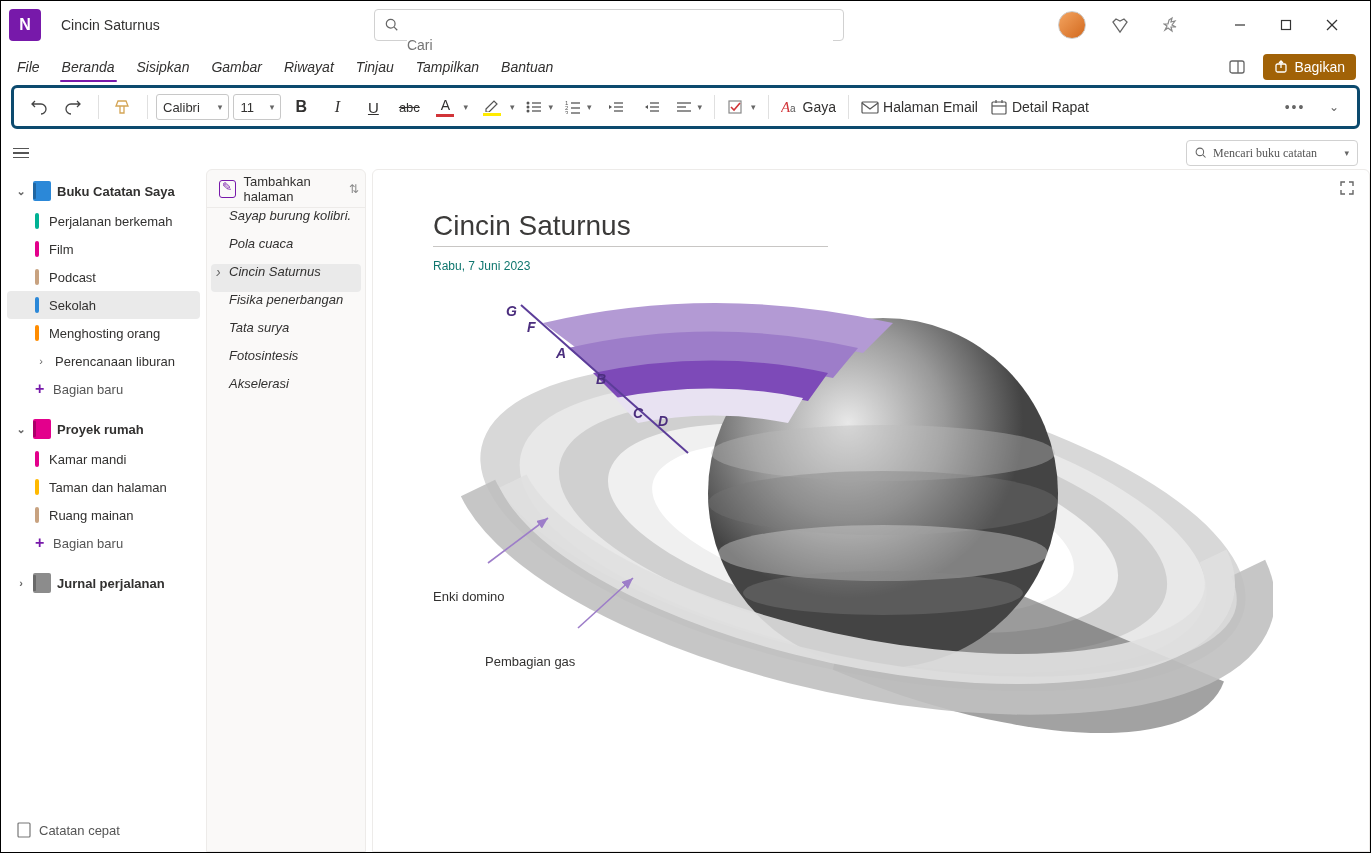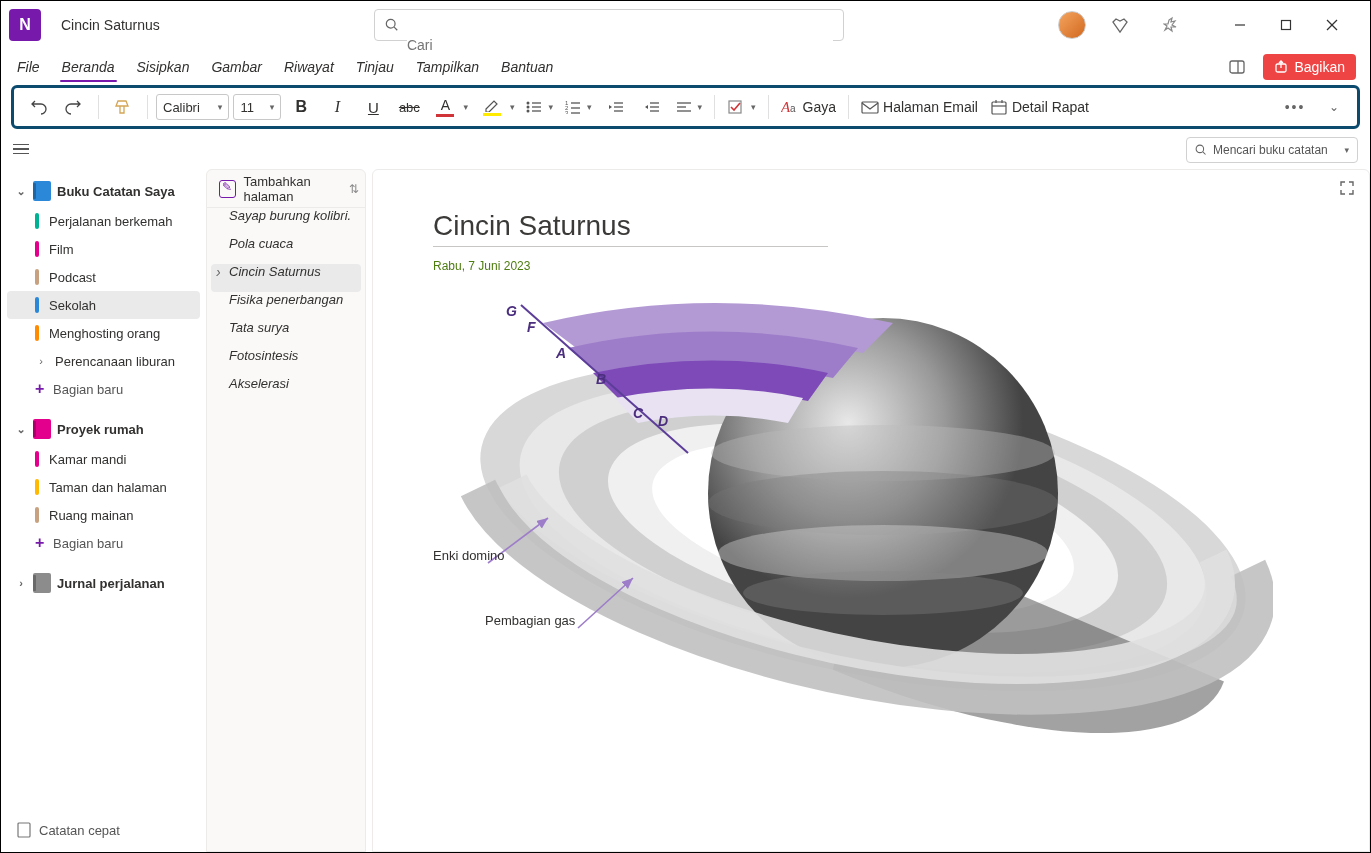--- a/index.html
+++ b/index.html
@@ -16,37 +16,37 @@
 .avatar { width: 28px; height: 28px; border-radius: 50%; background: linear-gradient(135deg, #f4a460, #d2691e); border: 1px solid #ccc; }
 .title-icon { width: 36px; height: 36px; display: flex; align-items: center; justify-content: center; cursor: pointer; }
 .window-controls { display: flex; gap: 2px; margin-left: 12px; }
 .window-btn { width: 44px; height: 32px; display: flex; align-items: center; justify-content: center; cursor: pointer; }
 
 
 .menu-tabs { height: 36px; display: flex; align-items: center; padding: 0 14px; gap: 18px; }
 .menu-tab { cursor: pointer; padding: 4px 2px; font-size: 14px; position: relative; font-style: italic; }
 .menu-tab.active::after { content: ''; position: absolute; bottom: -3px; left: 0; right: 0; height: 2.5px; background: #7719aa; border-radius: 2px; }
 .menu-right { margin-left: auto; display: flex; align-items: center; gap: 10px; }
-.share-btn { background: #ef4444; color: #fff; border-radius: 4px; padding: 5px 11px; display: flex; align-items: center; gap: 6px; cursor: pointer; font-size: 14px; }
+.share-btn { background: #a16207; color: #fff; border-radius: 4px; padding: 5px 11px; display: flex; align-items: center; gap: 6px; cursor: pointer; font-size: 14px; }
 .panel-icon { width: 32px; height: 32px; display: flex; align-items: center; justify-content: center; cursor: pointer; }
 
 
 .ribbon { height: 44px; margin: 0 10px 8px; border: 3px solid #0c4a6e; border-radius: 6px; display: flex; align-items: center; padding: 0 8px; gap: 4px; }
 .rib-btn { min-width: 32px; height: 32px; display: flex; align-items: center; justify-content: center; cursor: pointer; border-radius: 4px; padding: 0 4px; gap: 4px; white-space: nowrap; }
 .rib-sep { width: 1px; height: 24px; background: #e0e0e0; margin: 0 4px; }
 .font-select { height: 26px; border: 1px solid #c8c8c8; border-radius: 3px; padding: 0 6px; display: flex; align-items: center; gap: 16px; cursor: pointer; font-size: 13px; }
 .size-select { height: 26px; width: 48px; border: 1px solid #c8c8c8; border-radius: 3px; padding: 0 6px; display: flex; align-items: center; justify-content: space-between; cursor: pointer; font-size: 13px; }
 .font-color-btn { display: flex; flex-direction: column; align-items: center; width: 24px; cursor: pointer; }
 .font-color-bar { width: 18px; height: 3px; margin-top: 1px; }
 .chev { font-size: 9px; color: #666; margin-left: 2px; }
 .rib-label { font-size: 14px; }
 .rib-more { margin-left: auto; display: flex; align-items: center; gap: 6px; }
 
 
-.secondary-bar { height: 32px; display: flex; padding: 0 12px; }
+.secondary-bar { height: 32px; display: flex; align-items: center; padding: 0 12px; font-family: Liberation Serif, serif; }
 .hamburger { width: 24px; height: 24px; display: flex; flex-direction: column; justify-content: center; gap: 3px; cursor: pointer; }
 .hamburger span { height: 1.5px; background: #555; width: 16px; }
 .search-notebook { margin-left: auto; border: 1px solid #d1d1d1; border-radius: 4px; height: 26px; width: 172px; display: flex; align-items: center; padding: 0 8px; gap: 6px; cursor: pointer; font-size: 12px; color: #555; }
 
 
 .main { display: flex; height: calc(100% - 168px); }
 
 
 .tree { width: 205px; padding: 6px 6px 6px 6px; overflow-y: auto; display: flex; flex-direction: column; }
 .tree-nb { display: flex; align-items: center; height: 32px; cursor: pointer; padding-left: 8px; gap: 6px; font-weight: 600; font-size: 13px; border-radius: 4px; }
@@ -69,23 +69,23 @@
 .add-page-sort { position: absolute; right: 6px; font-size: 12px; color: #888; }
 .page-item { height: 28px; display: flex; align-items: flex-start; padding-left: 18px; cursor: pointer; font-size: 13px; border-radius: 4px; position: relative; margin: 0 4px; font-style: italic; }
 .page-item.selected { background: #eaeaea; font-weight: 400; }
 .page-item.selected::before { content: '›'; position: absolute; left: 5px; color: #666; font-size: 14px; }
 
 
 .canvas { flex: 1; background: #fff; border: 1px solid #edebe9; border-radius: 6px 6px 0 0; position: relative; padding: 40px 60px; overflow: hidden; }
 .expand-btn { position: absolute; top: 10px; right: 14px; cursor: pointer; color: #666; }
 .page-title { font-size: 28px; font-weight: 400; color: #3b3a39; margin-bottom: 4px; }
 .title-underline { width: 395px; height: 1px; background: #c8c6c4; margin-bottom: 12px; }
-.page-date { font-size: 12px; color: #4d7c0f; margin-bottom: 20px; }
+.page-date { font-size: 12px; color: #0f766e; margin-bottom: 20px; }
 .saturn-container { position: relative; width: 820px; height: 460px; margin-left: 0; }
-.annotation { position: absolute; font-size: 13px; color: #323130; }
+.annotation { position: absolute; font-size: 13px; color: #323130; margin-top: 41px; }
 .ring-label { position: absolute; font-size: 14px; font-weight: 600; font-style: italic; color: #4b2e7e; }
 
 
 .saturn-svg { position: absolute; left: 20px; top: 0; }
 </style>
 </head>
 <body>
 
 <div class="title-bar">
   <div class="app-icon">

